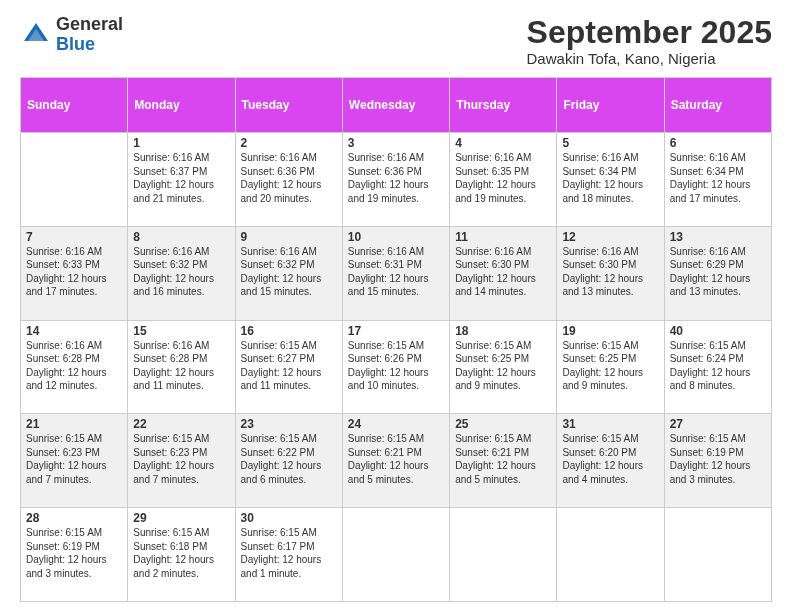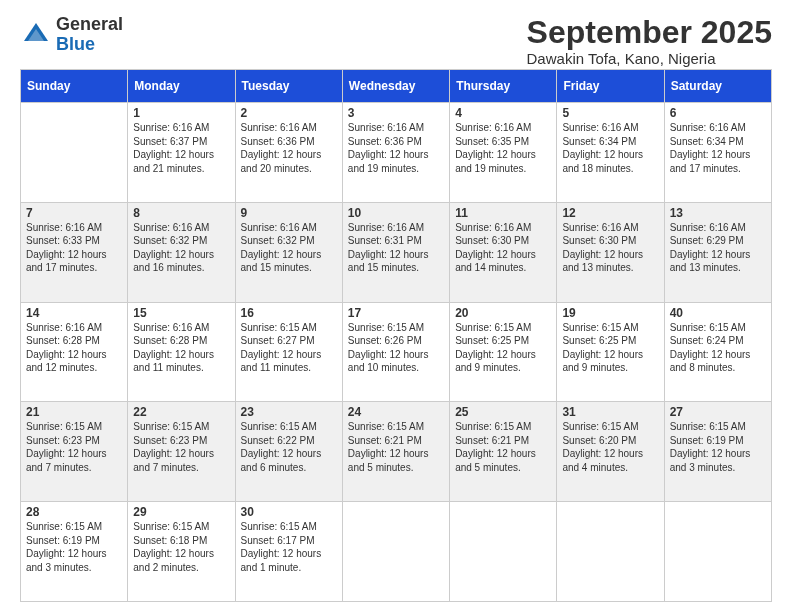--- a/index.html
+++ b/index.html
@@ -14,21 +14,21 @@
       width: 792px;
       height: 612px;
       padding: 15px 20px 10px 20px;
       display: flex;
       flex-direction: column;
     }
     .header {
       display: flex;
       justify-content: space-between;
       align-items: flex-start;
-      margin-bottom: 2px;
+      margin-bottom: 10px;
     }
     .logo {
       display: flex;
       align-items: center;
       gap: 4px;
     }
     .logo-text {
       display: flex;
       flex-direction: column;
       line-height: 1.1;
@@ -59,25 +59,25 @@
       font-size: 15px;
       color: #333;
       font-weight: normal;
     }
     .calendar {
       width: 100%;
       border-collapse: collapse;
       flex: 1;
     }
     .calendar th {
-      background-color: #1d4ed8;
+      background-color: #d946ef;
       color: white;
       font-size: 12px;
       font-weight: bold;
-      padding: 9px 6px;
+      padding: 20px 6px;
       text-align: left;
       border: 1px solid #ccc;
     }
     .calendar td {
       border: 1px solid #ccc;
       vertical-align: top;
       padding: 3px 5px;
       width: calc(100% / 7);
       height: 80px;
     }
@@ -257,21 +257,21 @@
 and 11 minutes.</div>
           </td>
           <td>
             <span class="day-number">17</span>
             <div class="day-info" style="white-space: pre-line;">Sunrise: 6:15 AM
 Sunset: 6:26 PM
 Daylight: 12 hours
 and 10 minutes.</div>
           </td>
           <td>
-            <span class="day-number">20</span>
+            <span class="day-number">18</span>
             <div class="day-info" style="white-space: pre-line;">Sunrise: 6:15 AM
 Sunset: 6:25 PM
 Daylight: 12 hours
 and 9 minutes.</div>
           </td>
           <td>
             <span class="day-number">19</span>
             <div class="day-info" style="white-space: pre-line;">Sunrise: 6:15 AM
 Sunset: 6:25 PM
 Daylight: 12 hours

